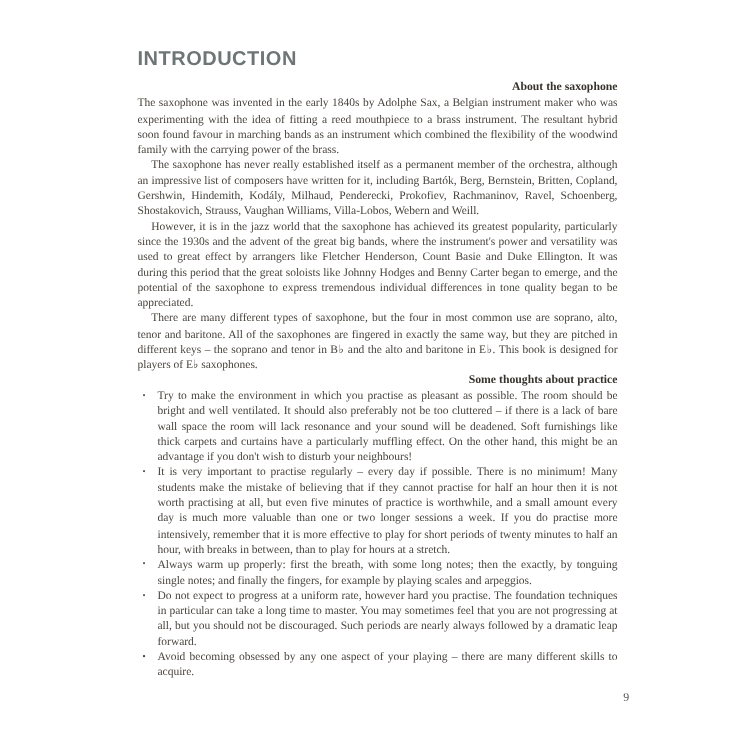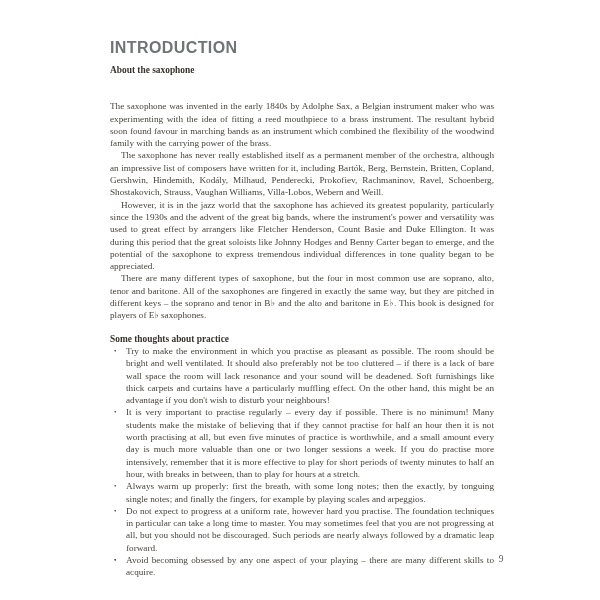--- a/index.html
+++ b/index.html
@@ -37,32 +37,30 @@
     color: #6e7575;
     margin: 0 0 8px 0;
     line-height: 1;
     text-align: left;
   }
   h2.section-heading {
     font-size: 9.4px;
     font-weight: bold;
     color: #37332c;
     margin: 0;
-    text-align: left;
+    text-align: right;
   }
   h2.section-heading.spaced {
-    margin-top: 11px;
   }
   p.body-para {
     margin: 0;
     text-indent: 11px;
   }
   p.body-para.first {
     text-indent: 0;
-    margin-top: 24px;
   }
   ul.tips {
     list-style: none;
     margin: 0;
     padding: 0;
   }
   ul.tips li {
     position: relative;
     padding-left: 16px;
   }

